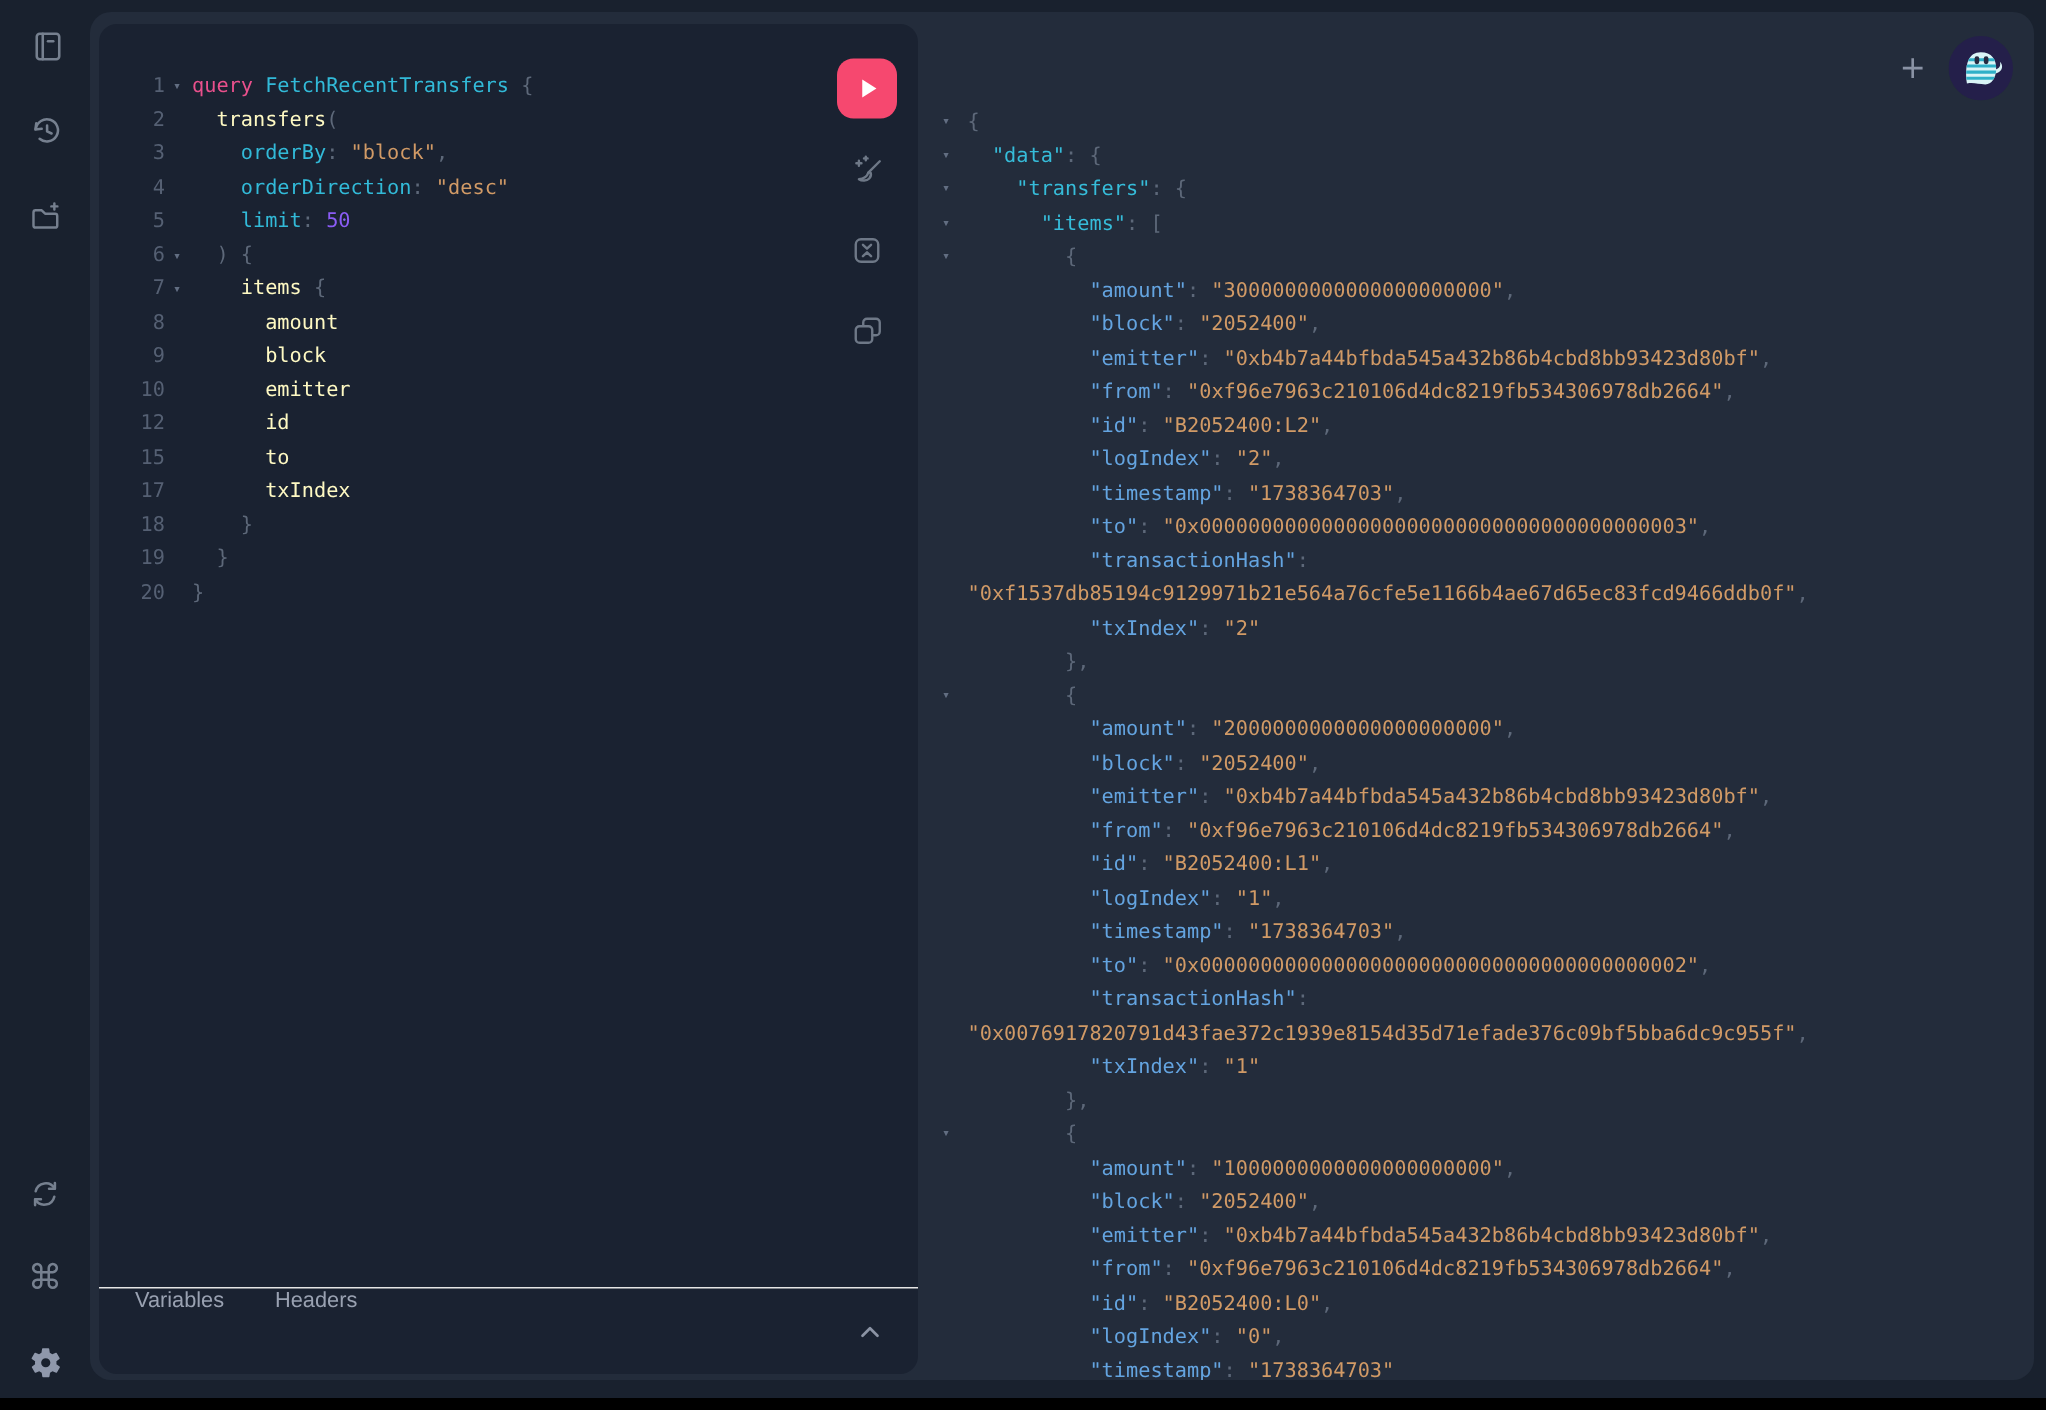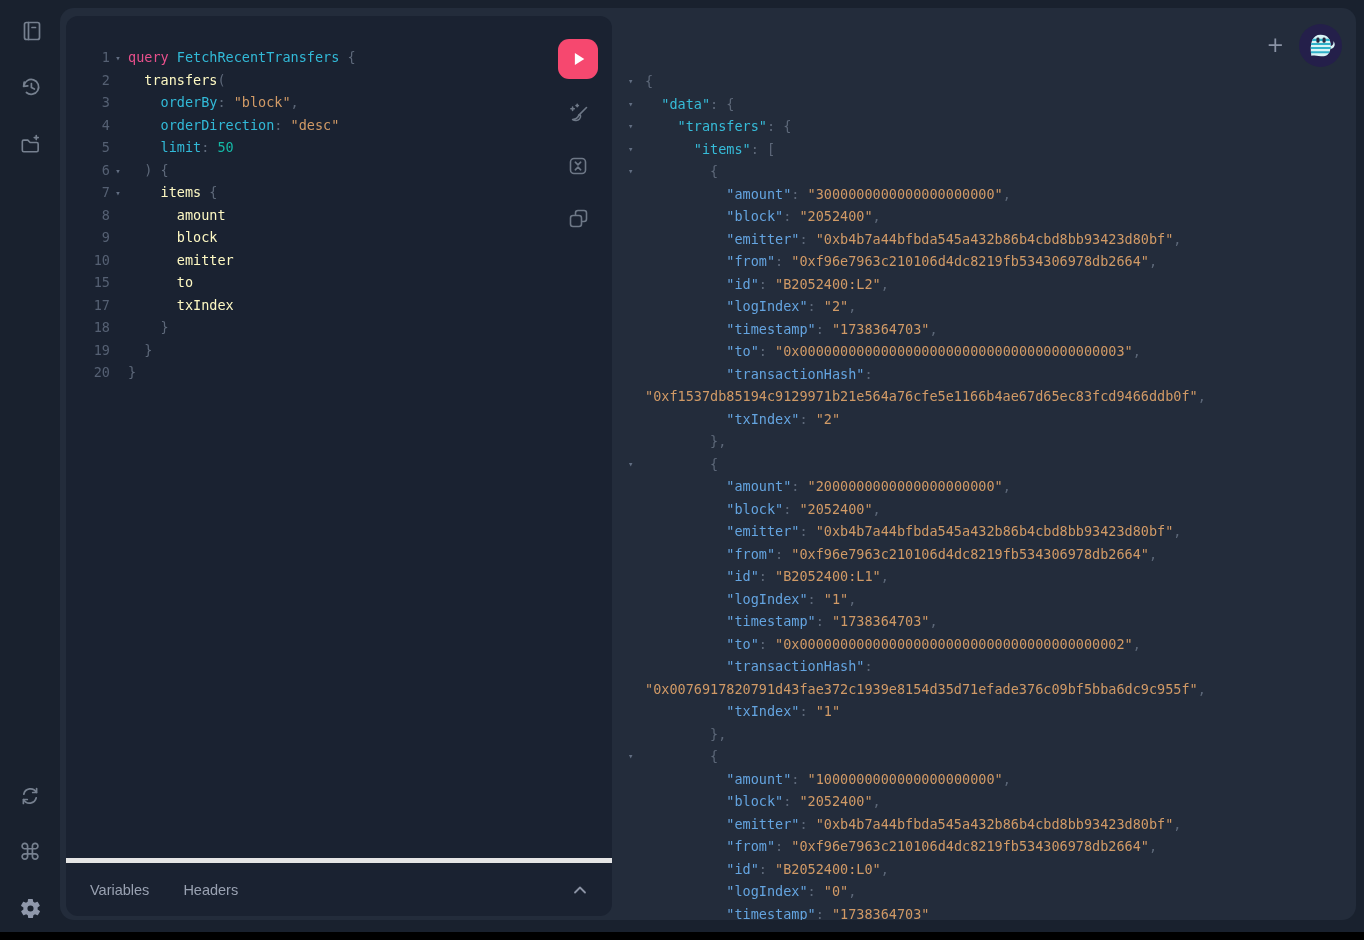--- a/index.html
+++ b/index.html
@@ -22,31 +22,31 @@
   .code-area{position:absolute;top:30px;left:14px;right:74px}
   .code-line{display:flex;height:22.5px;line-height:22.5px;font-family:"DejaVu Sans Mono",monospace;font-size:13.5px;white-space:pre}
   .ln{width:30px;text-align:right;color:#556073;flex:none}
   .efold{width:16px;text-align:center;color:#626e82;font-size:9px;flex:none;padding-top:1px}
   .src{margin-left:2px}
   .t-kw{color:#e9508c}
   .t-op{color:#32bad8}
   .t-fld{color:#fef9c3}
   .t-arg{color:#32bad8}
   .t-str{color:#d19a66}
-  .t-num{color:#14b8a6}
+  .t-num{color:#8b5cf6}
   .t-pun{color:#5d6879}
   .t-pln{color:#c6cdd8}
   
   .toolbar{position:absolute;top:23px;right:14px;width:40px;display:flex;flex-direction:column;align-items:center}
   .play-btn{width:40px;height:40px;border-radius:11px;background:#f6486f;display:flex;align-items:center;justify-content:center;cursor:pointer;border:none}
   .tool-icon{margin-top:20px;cursor:pointer}
   .tool-icon:first-of-type{margin-top:21px}
   .tool-icon svg{stroke:#6e7887;fill:none;stroke-width:1.6;stroke-linecap:round;stroke-linejoin:round}
   
-  .bottom-bar{position:absolute;left:0;right:0;bottom:0;height:58px;border-top:5px solid #e5e5e5;display:flex;align-items:center;padding:0 24px;box-sizing:border-box}
+  .bottom-bar{position:absolute;left:0;right:0;bottom:0;height:58px;border-top:1px solid #e5e5e5;display:flex;padding:0 24px;box-sizing:border-box}
   .sec-tab{color:#99a1b1;font-size:14.5px;margin-right:34px;cursor:pointer}
   .chevron-btn{margin-left:auto;cursor:pointer;display:flex;align-items:center}
   .chevron-btn svg{stroke:#8b93a4;fill:none;stroke-width:1.8;stroke-linecap:round;stroke-linejoin:round}
   
   .response{position:absolute;left:558px;top:0;right:0;bottom:0;padding:62px 12px 0 10px;overflow:hidden;box-sizing:border-box}
   .rline{display:flex;font-family:"DejaVu Sans Mono",monospace;font-size:13.5px;line-height:22.5px}
   .rgut{width:17px;flex:none;color:#626e82;font-size:9px;line-height:22.5px}
   .rtext{width:702px;white-space:pre-wrap;overflow-wrap:break-word}
   .kc{color:#36bcd9}
   .kb{color:#64a4e0}
@@ -111,20 +111,21 @@
           <div class="code-line"><span class="ln">1</span><span class="efold">▾</span><span class="src"><span class="t-kw">query</span><span class="t-pln"> </span><span class="t-op">FetchRecentTransfers</span><span class="t-pun"> {</span></span></div>
           <div class="code-line"><span class="ln">2</span><span class="efold"></span><span class="src"><span class="t-pln">  </span><span class="t-fld">transfers</span><span class="t-pun">(</span></span></div>
           <div class="code-line"><span class="ln">3</span><span class="efold"></span><span class="src"><span class="t-pln">    </span><span class="t-arg">orderBy</span><span class="t-pun">: </span><span class="t-str">"block"</span><span class="t-pun">,</span></span></div>
           <div class="code-line"><span class="ln">4</span><span class="efold"></span><span class="src"><span class="t-pln">    </span><span class="t-arg">orderDirection</span><span class="t-pun">: </span><span class="t-str">"desc"</span></span></div>
           <div class="code-line"><span class="ln">5</span><span class="efold"></span><span class="src"><span class="t-pln">    </span><span class="t-arg">limit</span><span class="t-pun">: </span><span class="t-num">50</span></span></div>
           <div class="code-line"><span class="ln">6</span><span class="efold">▾</span><span class="src"><span class="t-pun">  ) {</span></span></div>
           <div class="code-line"><span class="ln">7</span><span class="efold">▾</span><span class="src"><span class="t-pln">    </span><span class="t-fld">items</span><span class="t-pun"> {</span></span></div>
           <div class="code-line"><span class="ln">8</span><span class="efold"></span><span class="src"><span class="t-pln">      </span><span class="t-fld">amount</span></span></div>
           <div class="code-line"><span class="ln">9</span><span class="efold"></span><span class="src"><span class="t-pln">      </span><span class="t-fld">block</span></span></div>
           <div class="code-line"><span class="ln">10</span><span class="efold"></span><span class="src"><span class="t-pln">      </span><span class="t-fld">emitter</span></span></div>
+          <div class="code-line"><span class="ln">12</span><span class="efold"></span><span class="src"><span class="t-pln">      </span><span class="t-fld">id</span></span></div>
           <div class="code-line"><span class="ln">15</span><span class="efold"></span><span class="src"><span class="t-pln">      </span><span class="t-fld">to</span></span></div>
           <div class="code-line"><span class="ln">17</span><span class="efold"></span><span class="src"><span class="t-pln">      </span><span class="t-fld">txIndex</span></span></div>
           <div class="code-line"><span class="ln">18</span><span class="efold"></span><span class="src"><span class="t-pun">    }</span></span></div>
           <div class="code-line"><span class="ln">19</span><span class="efold"></span><span class="src"><span class="t-pun">  }</span></span></div>
           <div class="code-line"><span class="ln">20</span><span class="efold"></span><span class="src"><span class="t-pun">}</span></span></div>
         </div>
 
       <div class="toolbar">
         <button class="play-btn">
           <svg width="40" height="40" viewBox="0 0 40 40">

